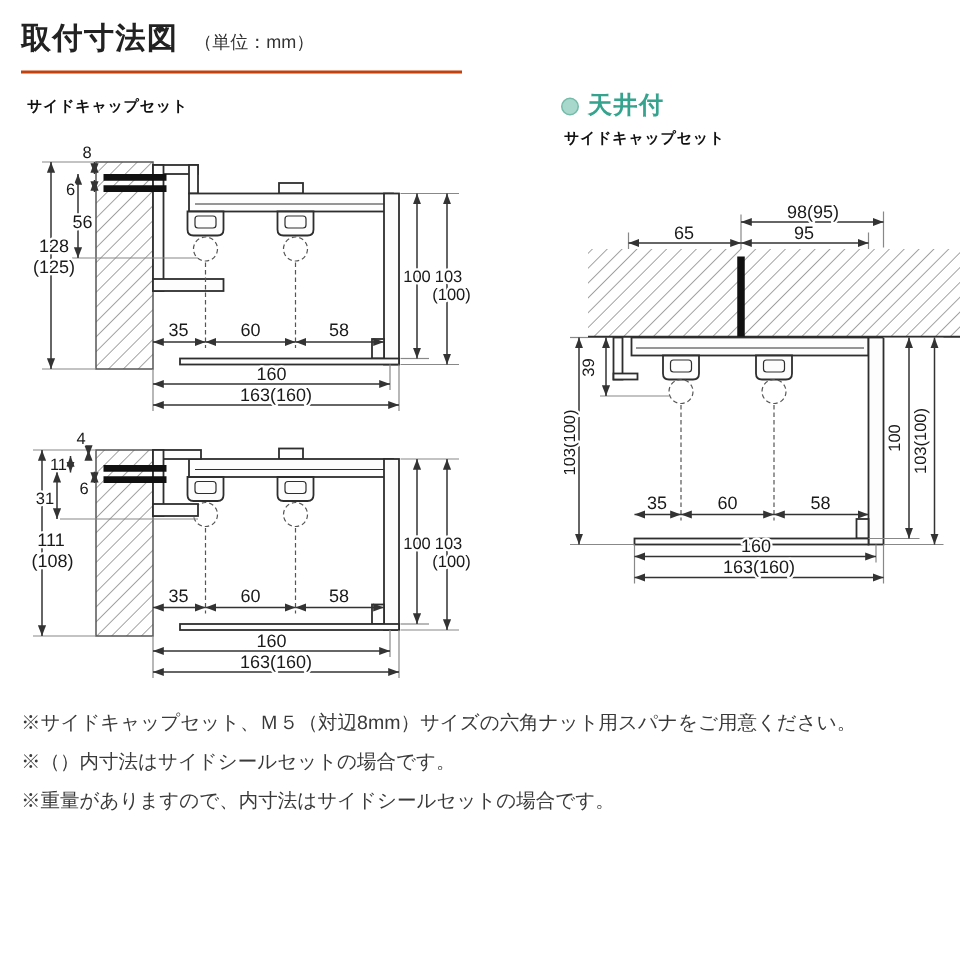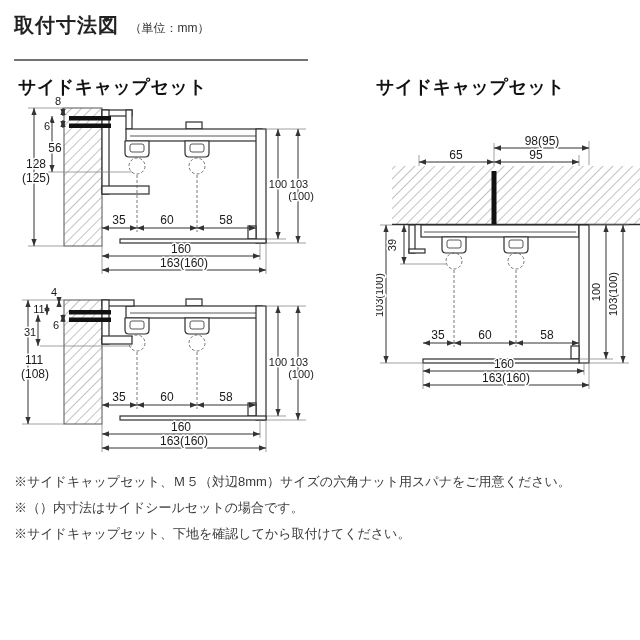--- a/index.html
+++ b/index.html
@@ -1,27 +1,27 @@
 <!DOCTYPE html>
 <html><head>
 <meta charset="utf-8">
 <style>
   html,body{margin:0;padding:0;background:#fff;}
   .page{position:relative;width:640px;height:640px;background:#ffffff;overflow:hidden;
         font-family:"Liberation Sans",sans-serif;color:#222;}
-  .titlebar{position:absolute;left:14px;top:12px;width:294px;border-bottom:2px solid #737373;
-            padding-bottom:20px;white-space:nowrap;}
+  .titlebar{position:absolute;left:14px;top:12px;width:294px;border-bottom:2px solid #c2410c;
+            padding-bottom:8px;white-space:nowrap;}
   .title{font-size:20px;font-weight:bold;letter-spacing:1px;color:#222;}
   .unit{font-size:12px;color:#333;margin-left:6px;}
   .sechead{position:absolute;white-space:nowrap;}
   .sechead .row{display:flex;align-items:center;gap:6px;}
   .bullet{width:10px;height:10px;border-radius:50%;background:#a8d8cc;border:1.5px solid #74bba9;
           display:inline-block;}
   .seclabel{font-size:16px;font-weight:bold;color:#35a38d;letter-spacing:1px;}
-  .subtitle{font-size:18px;font-weight:bold;color:#111;margin-top:15px;letter-spacing:0.5px;}
+  .subtitle{font-size:10px;font-weight:bold;color:#111;margin-top:4px;letter-spacing:0.5px;}
   .diagram{position:absolute;}
   .notes{position:absolute;left:14px;top:474px;width:616px;font-size:13px;color:#3a3a3a;
          line-height:1.3;}
   .note{white-space:pre-line;margin-bottom:9px;}
   
   .profile{fill:#fdfdfd;stroke:#2e2e2e;stroke-width:1.2;}
   .detail{fill:none;stroke:#2e2e2e;stroke-width:0.8;}
   .black{fill:#111;stroke:none;}
   .dim{stroke:#333;stroke-width:1;fill:none;}
   .ext{stroke:#888;stroke-width:0.8;fill:none;}
@@ -51,20 +51,24 @@
   <div class="titlebar">
     <span class="title">取付寸法図</span>
     <span class="unit">（単位：mm）</span>
   </div>
 
   <div class="sechead" style="left:16px;top:60px;">
     <div class="subtitle" style="margin-left:2px;">サイドキャップセット</div>
   </div>
 
   <div class="sechead" style="left:374px;top:60px;">
+    <div class="row">
+      <span class="bullet"></span>
+      <span class="seclabel">天井付</span>
+    </div>
     <div class="subtitle" style="margin-left:2px;">サイドキャップセット</div>
   </div>
 
   <div class="diagram" style="left:14px;top:96px;">
   <svg width="300" height="188" viewBox="0 0 300 188">
     <g>
       <rect class="wallrect" x="50" y="12" width="38" height="138"></rect>
     </g>
     <g>
       <rect class="profile" x="88" y="14" width="30" height="6"></rect>
@@ -263,16 +267,16 @@
       <text class="dimtext big" x="171" y="204">58</text>
       <text class="dimtext big" x="128" y="233">160</text>
       <text class="dimtext big" x="130" y="247">163(160)</text>
     </g>
   </svg>
   </div>
 
   <div class="notes">
     <div class="note">※サイドキャップセット、Ｍ５（対辺8mm）サイズの六角ナット用スパナをご用意ください。</div>
     <div class="note">※（）内寸法はサイドシールセットの場合です。</div>
-    <div class="note">※サイドキャップセット、下地を確認してから取付けてください。</div>
+    <div class="note">※重量がありますので、内寸法はサイドシールセットの場合です。</div>
   </div>
 
 </div>
 
 </body></html>

